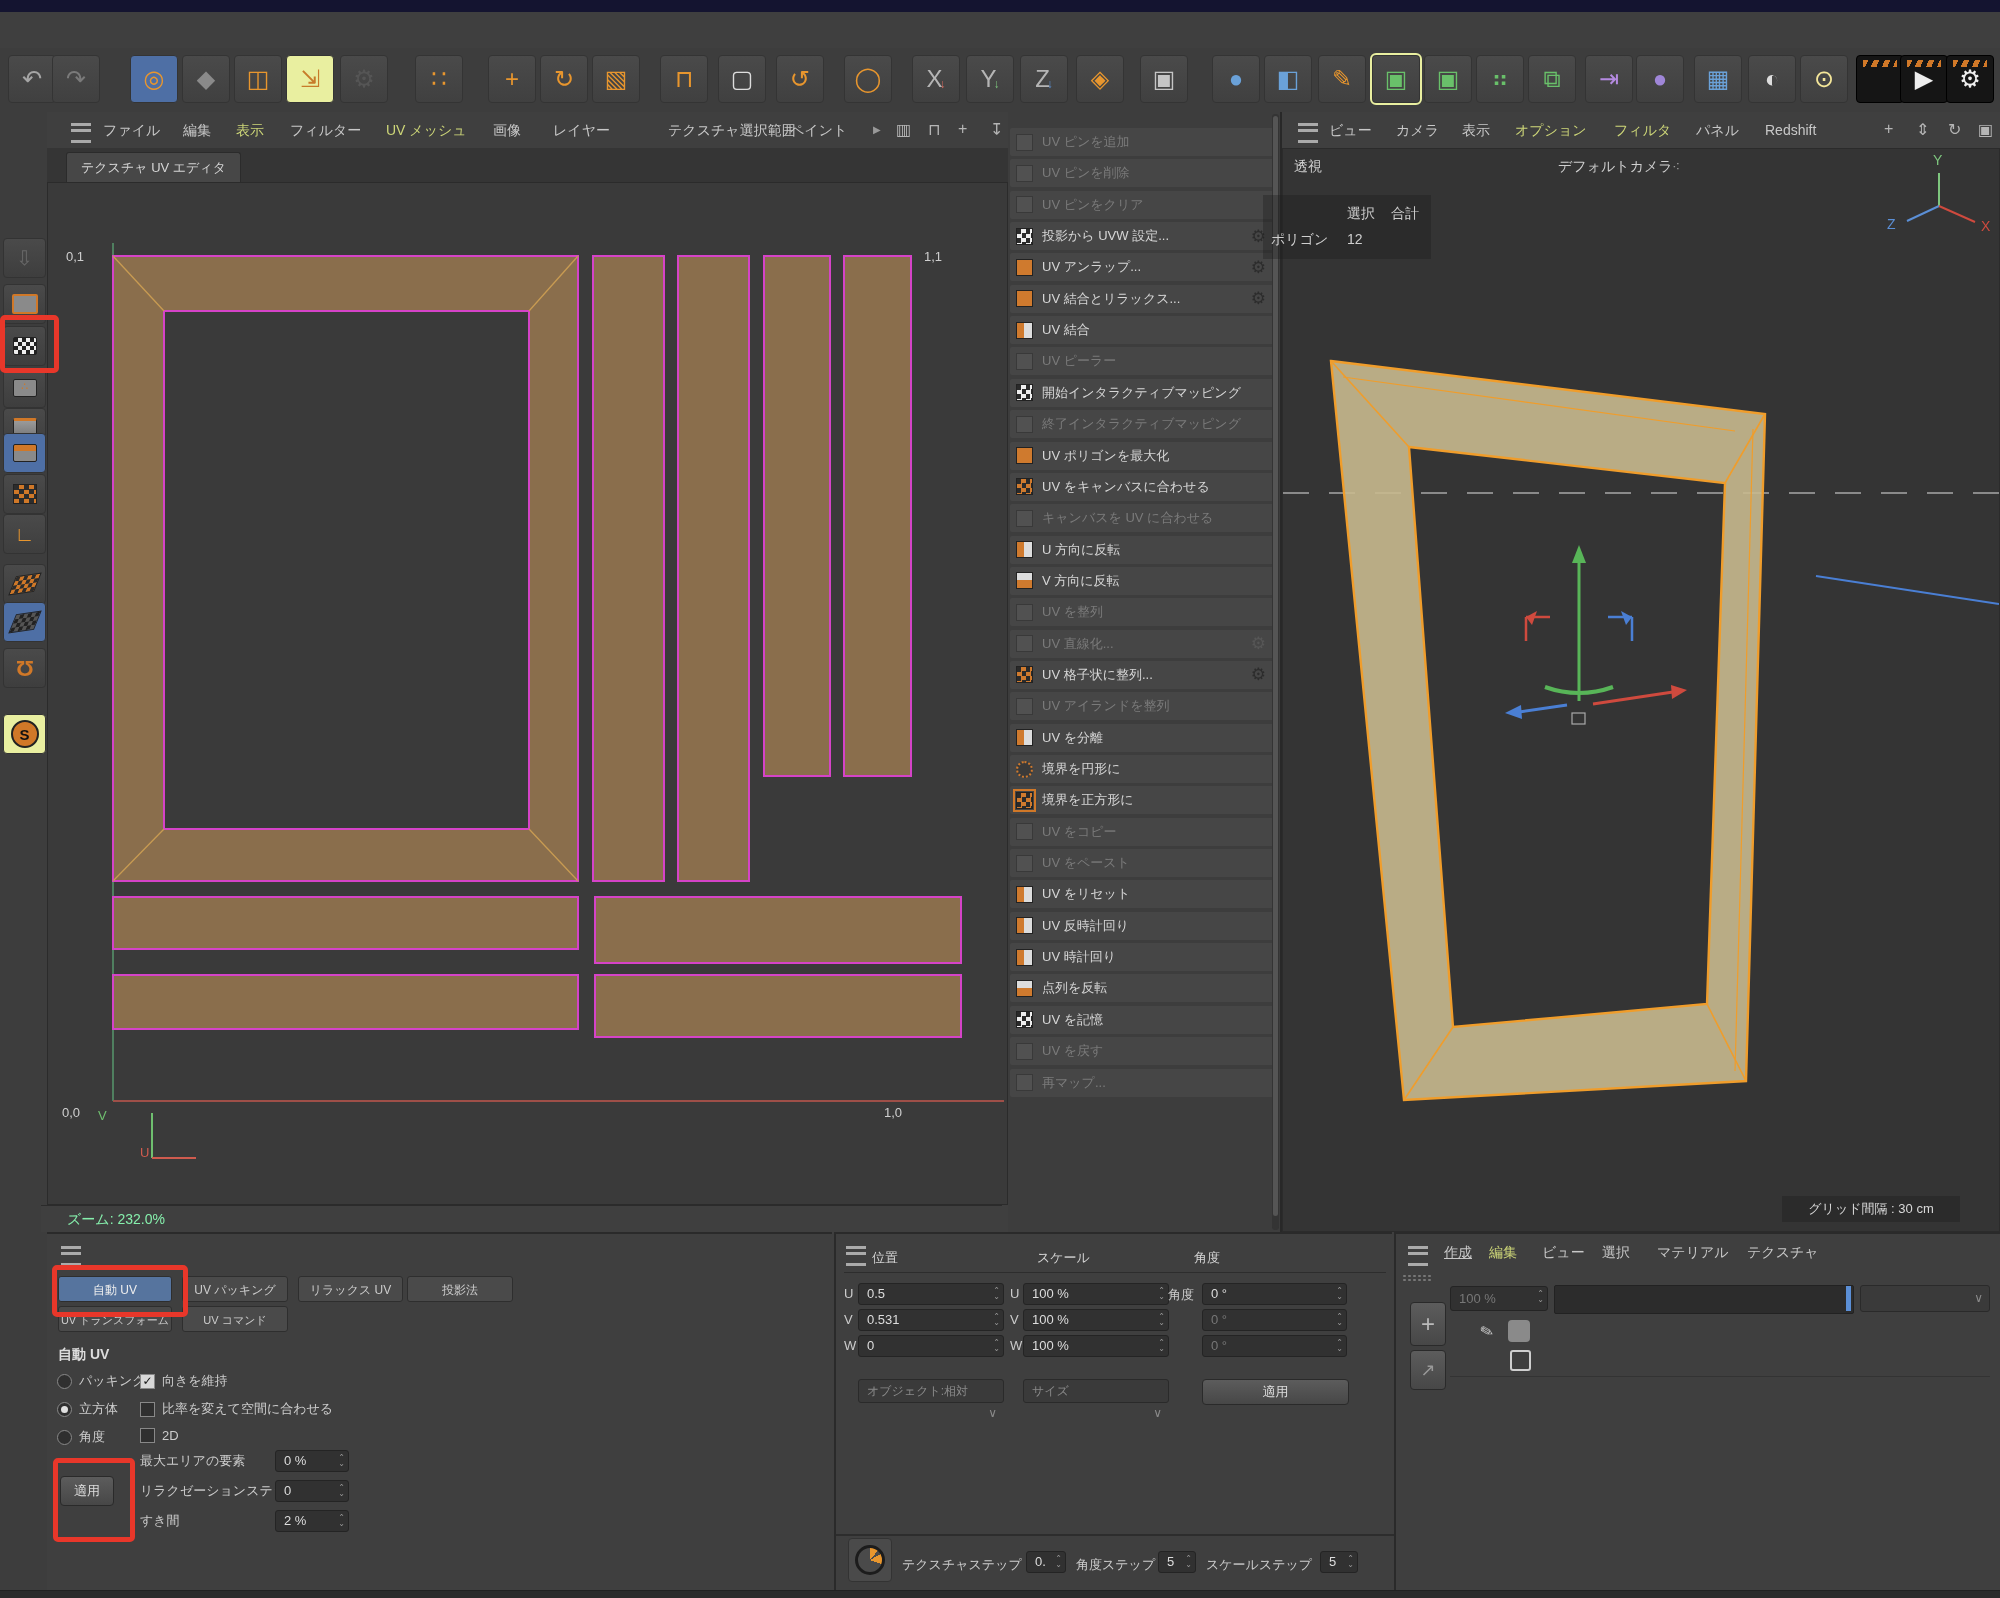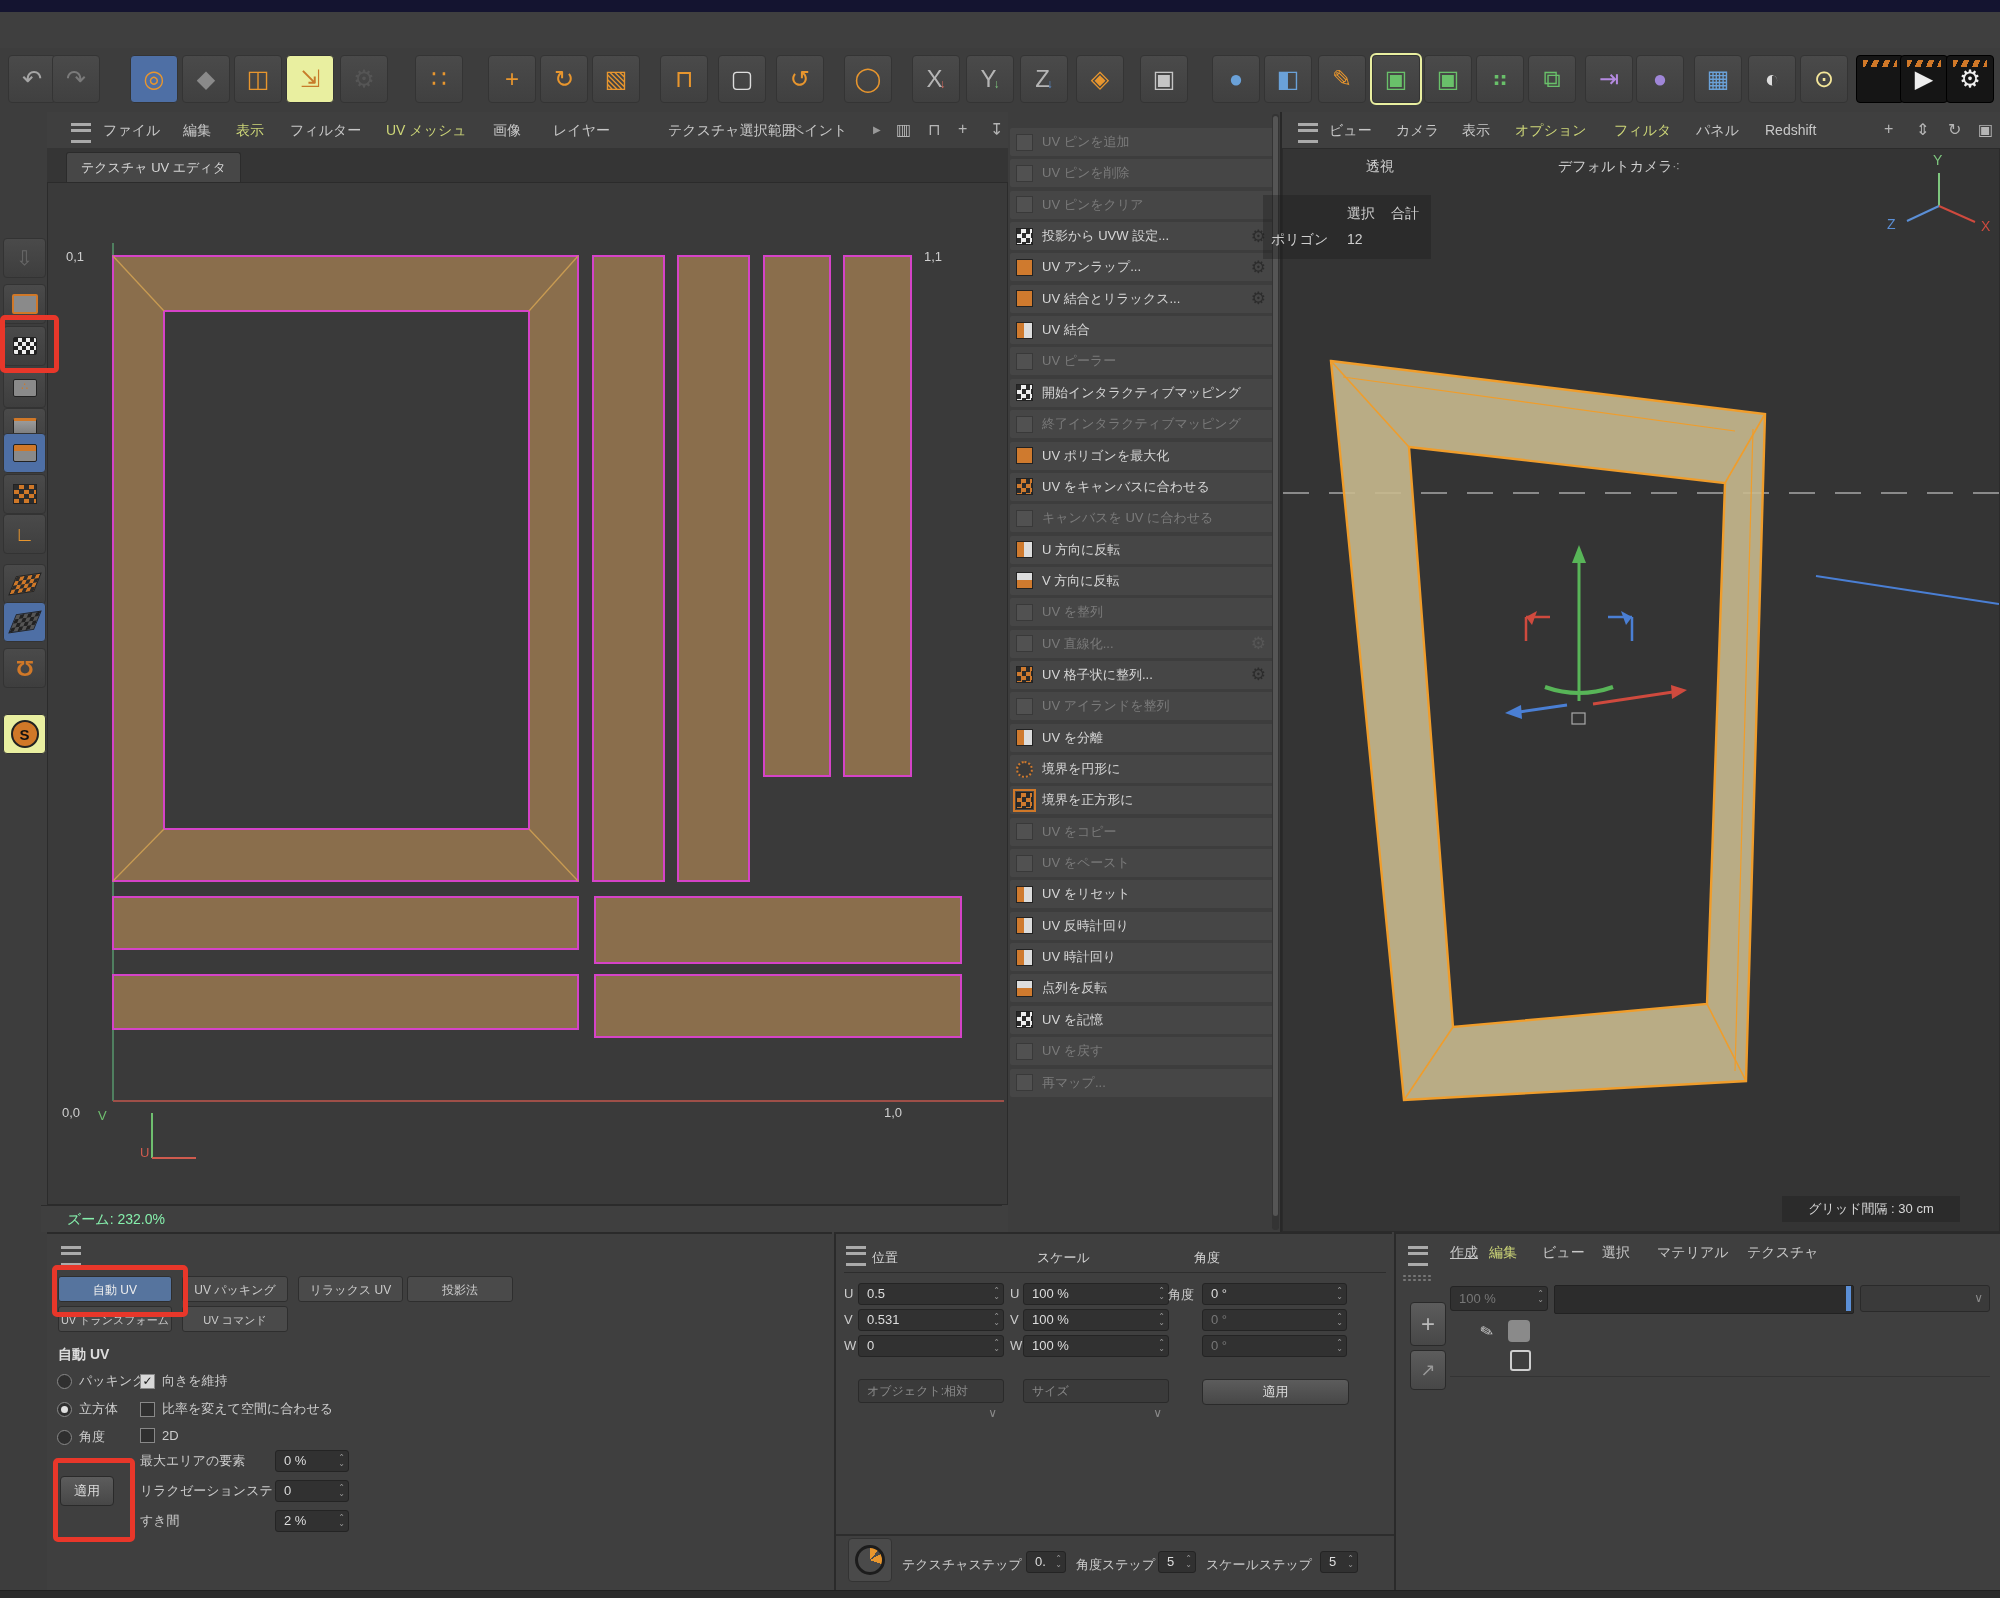--- a/index.html
+++ b/index.html
@@ -504,21 +504,21 @@
         <rect x="289" y="564" width="13" height="11" fill="none" stroke="#aaa" stroke-width="1.2"></rect>
         <line x1="656" y1="57" x2="656" y2="24" stroke="#7ec67e" stroke-width="2"></line>
         <text x="650" y="16" fill="#7ec67e" font-size="14" font-family="Liberation Sans,DejaVu Sans,sans-serif">Y</text>
         <line x1="656" y1="57" x2="624" y2="72" stroke="#5b8fd6" stroke-width="2"></line>
         <text x="604" y="80" fill="#5b8fd6" font-size="14" font-family="Liberation Sans,DejaVu Sans,sans-serif">Z</text>
         <line x1="656" y1="57" x2="692" y2="73" stroke="#cf4a3e" stroke-width="2"></line>
         <text x="698" y="82" fill="#cf4a3e" font-size="14" font-family="Liberation Sans,DejaVu Sans,sans-serif">X</text>
       </svg>
   </div>
 
-  <div class="vp-txt" style="left:1366px;top:158px;">透視</div>
+  <div class="vp-txt" style="left:1294px;top:158px;">透視</div>
   <div class="vp-txt" style="left:1558px;top:158px;">デフォルトカメラ</div>
   <div class="vp-txt" style="left:1672px;top:158px;color:#9a9a9a;">⁖</div>
 
   <div class="abs" id="vp-stats">
     <div class="vp-txt" style="left:84px;top:10px;">選択</div>
     <div class="vp-txt" style="left:128px;top:10px;">合計</div>
     <div class="vp-txt" style="left:8px;top:36px;">ポリゴン</div>
     <div class="vp-txt" style="left:84px;top:36px;">12</div>
   </div>
 
@@ -608,21 +608,21 @@
 ⌄</div></div>
       <div class="fldlab" style="left: 240px; top: 322px;">角度ステップ</div>
       <div class="fld" style="left: 322px; top: 317px; width: 38px;">5<div class="sp" style="white-space: pre;">⌃
 ⌄</div></div>
       <div class="fldlab" style="left: 370px; top: 322px;">スケールステップ</div>
       <div class="fld" style="left: 484px; top: 317px; width: 38px;">5<div class="sp" style="white-space: pre;">⌃
 ⌄</div></div>
     </div>
   <div class="abs bpanel" id="bp-right">
     <div class="hamb" style="left:12px;top:12px;"></div>
-  <div class="menu-item" style="left: 54px; top: 0px; text-decoration: underline;">作成</div>
+  <div class="menu-item" style="left: 48px; top: 0px; text-decoration: underline;">作成</div>
       <div class="menu-item hl" style="left: 93px; top: 0px;">編集</div>
       <div class="menu-item" style="left: 146px; top: 0px;">ビュー</div>
       <div class="menu-item" style="left: 206px; top: 0px;">選択</div>
       <div class="menu-item" style="left: 261px; top: 0px;">マテリアル</div>
       <div class="menu-item" style="left: 351px; top: 0px;">テクスチャ</div>
       <div class="dotted" style="left: 6px; top: 40px;"></div>
       <div class="btn" style="left: 14px; top: 68px; width: 34px; height: 42px; line-height: 42px; font-size: 24px; color: rgb(187, 187, 187);">+</div>
       <div class="btn" style="left: 14px; top: 116px; width: 34px; height: 38px; line-height: 38px; font-size: 18px; color: rgb(153, 153, 153);">↗</div>
       <div class="fld dis" style="left: 54px; top: 52px; width: 98px; height: 25px; line-height: 23px;">100 %<div class="sp" style="white-space: pre;">⌃
 ⌄</div></div>

